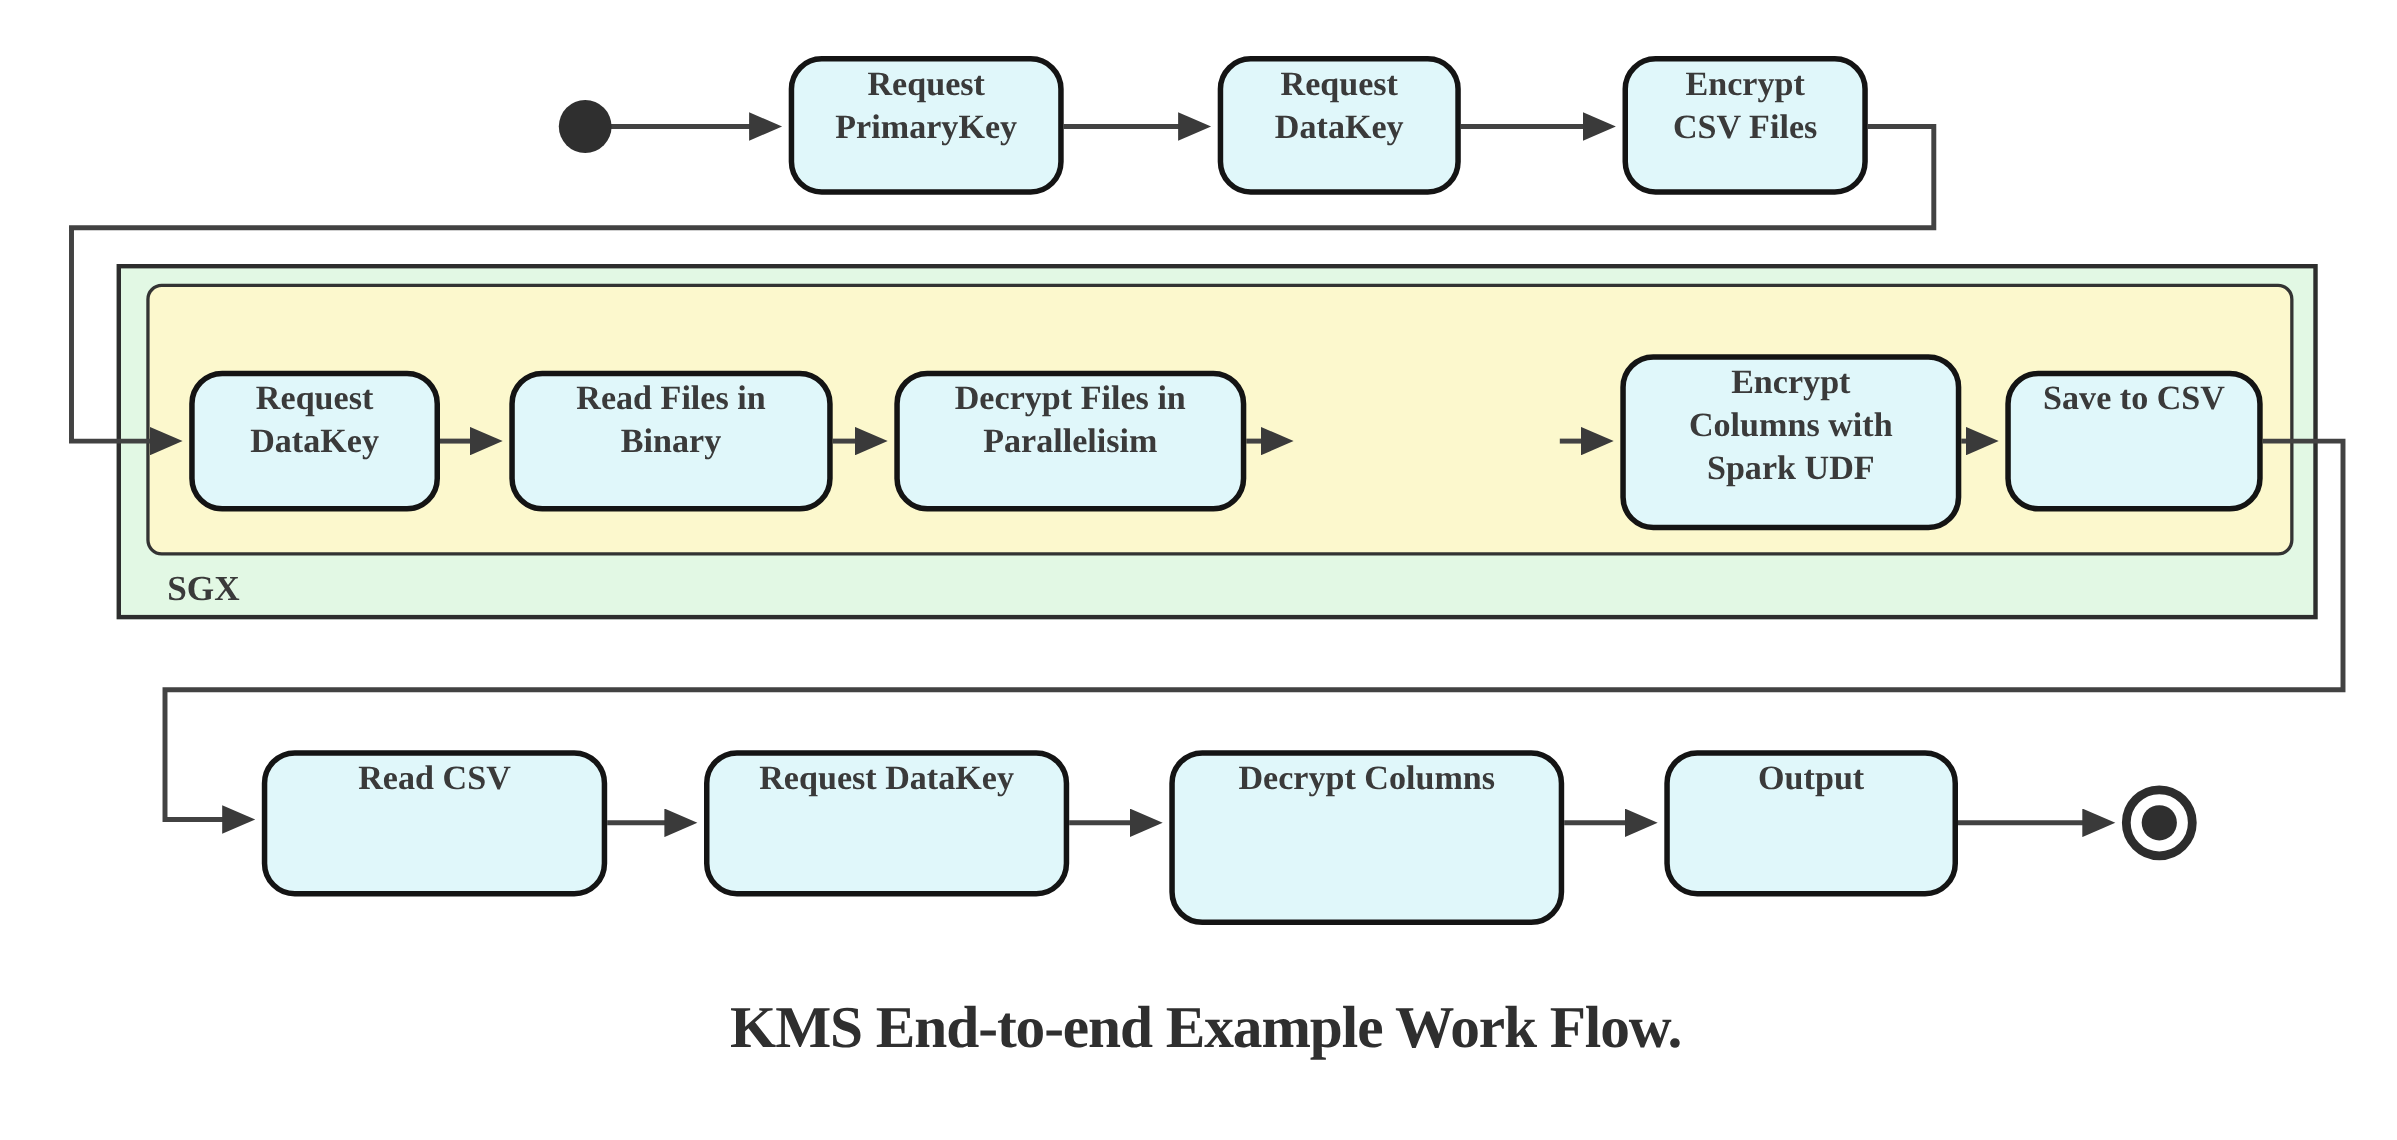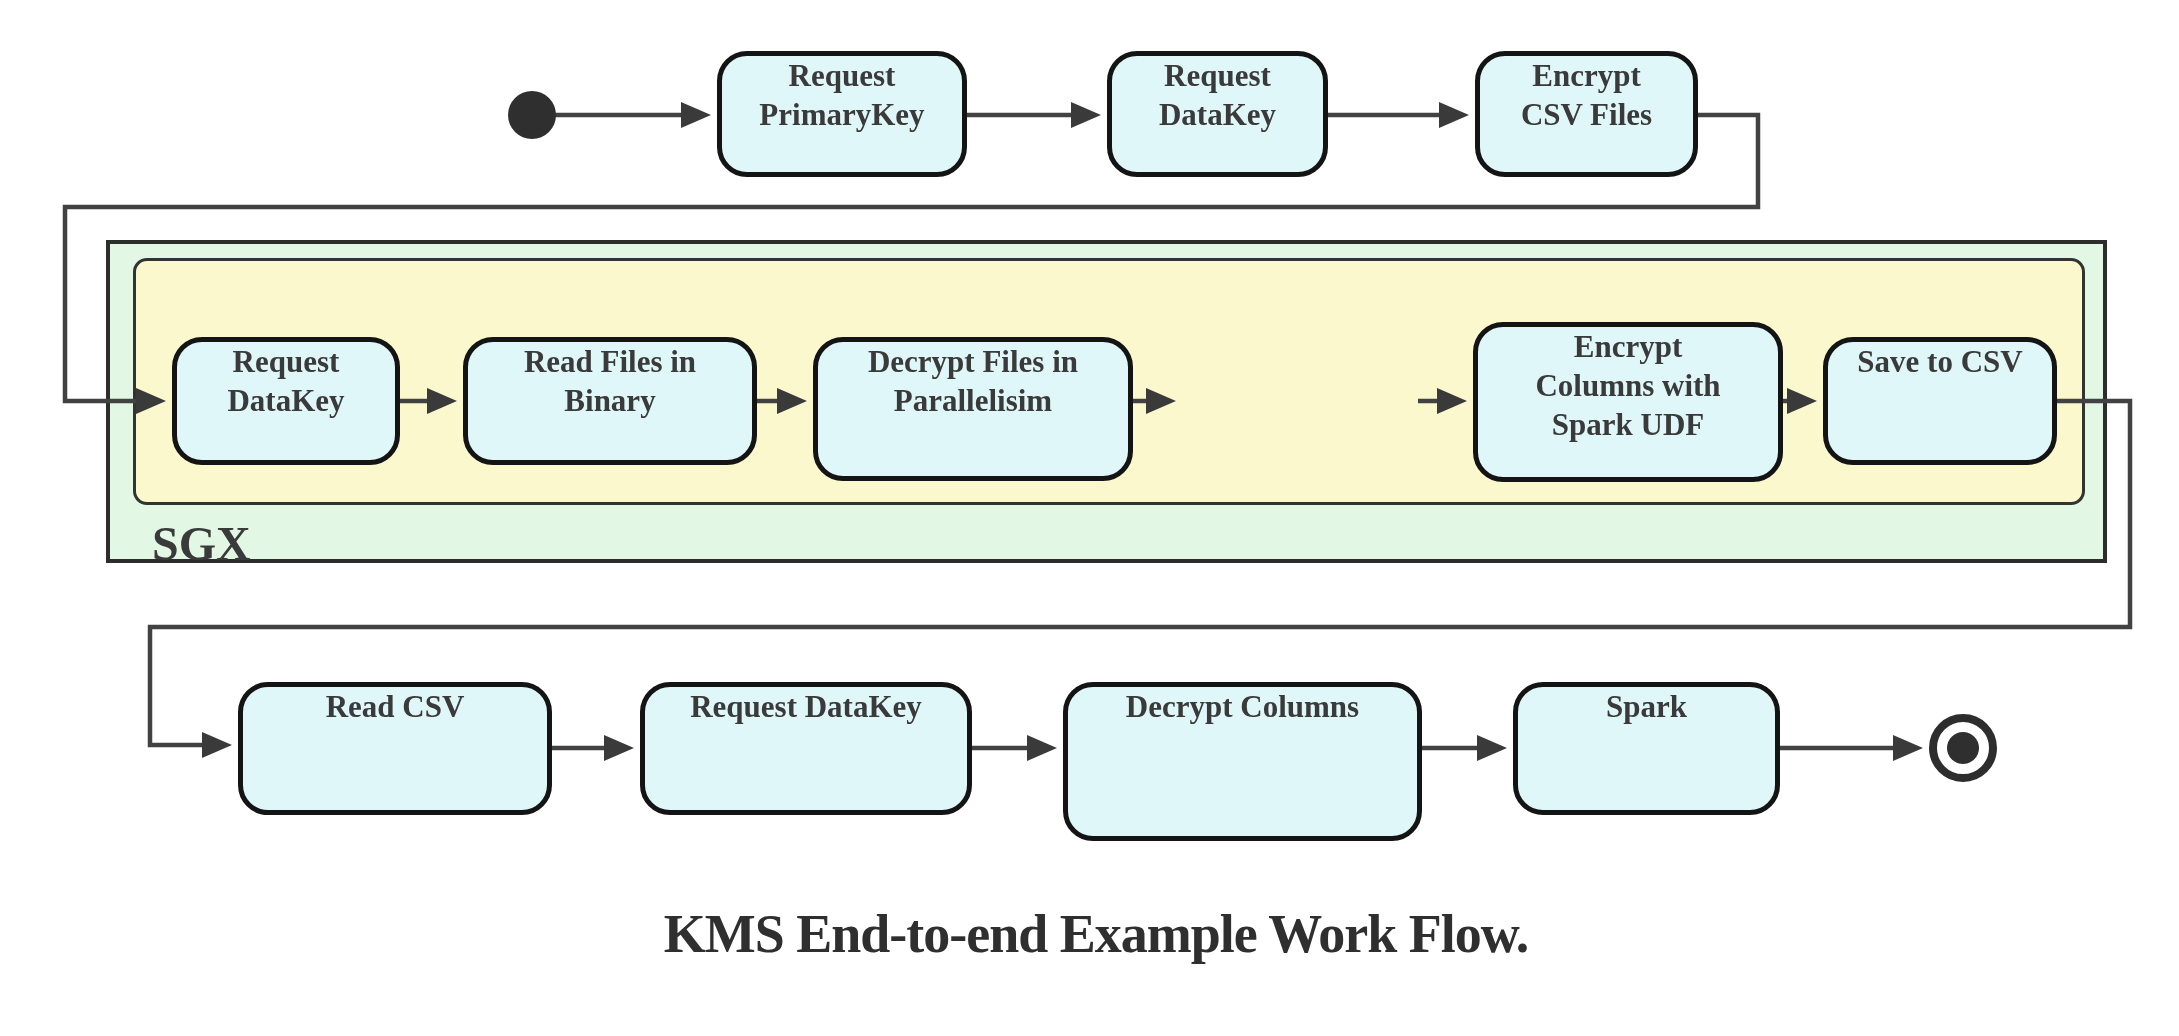--- a/index.html
+++ b/index.html
@@ -18,21 +18,21 @@
   .spark-box{
     left:133px;top:258px;width:1952px;height:247px;
     background:#fcf8cd;border:3px solid #333333;border-radius:14px;
   }
   .container-label{
     position:absolute;color:#3a3a3a;white-space:nowrap;
   }
   .spark-label{left:168px;top:268px;font-size:35px;}
   .spark-label .t{font-weight:bold;}
   .spark-label .n{font-style:italic;font-weight:normal;margin-left:10px;}
-  .sgx-label{left:152px;top:516px;font-size:48px;font-weight:bold;}
+  .sgx-label{left:152px;top:516px;font-size:32px;font-weight:bold;}
   svg.edges{position:absolute;left:0;top:0;width:2179px;height:1036px;}
   .node{
     position:absolute;box-sizing:border-box;
     background:#e0f7fa;border:5px solid #141414;border-radius:30px;
     display:flex;justify-content:center;
     text-align:center;
   }
   .node-label{
     white-space:pre-line;
     font-weight:bold;font-size:31px;line-height:1.26;color:#3a3a3a;
@@ -95,21 +95,21 @@
   </div>
 
   <div class="node" style="left:172px;top:337px;width:228px;height:128px">
     <span class="node-label">Request
 DataKey</span>
   </div>
   <div class="node" style="left:463px;top:337px;width:294px;height:128px">
     <span class="node-label">Read Files in
 Binary</span>
   </div>
-  <div class="node" style="left:813px;top:337px;width:320px;height:144px">
+  <div class="node" style="left:813px;top:337px;width:320px;height:128px">
     <span class="node-label">Decrypt Files in
 Parallelisim</span>
   </div>
   <div class="node" style="left:1473px;top:322px;width:310px;height:160px">
     <span class="node-label">Encrypt
 Columns with
 Spark UDF</span>
   </div>
   <div class="node" style="left:238px;top:682px;width:314px;height:133px">
     <span class="node-label">Read CSV</span>
@@ -118,18 +118,18 @@
   <div class="node" style="left:1823px;top:337px;width:234px;height:128px">
     <span class="node-label">Save to CSV</span>
   </div>
   <div class="node" style="left:640px;top:682px;width:332px;height:133px">
     <span class="node-label">Request DataKey</span>
   </div>
   <div class="node" style="left:1063px;top:682px;width:359px;height:159px">
     <span class="node-label">Decrypt Columns</span>
   </div>
   <div class="node" style="left:1513px;top:682px;width:267px;height:133px">
-    <span class="node-label">Spark</span>
+    <span class="node-label">Output</span>
   </div>
 
   <div class="caption">KMS End-to-end Example Work Flow.</div>
 
 </div>
 
 </body></html>

